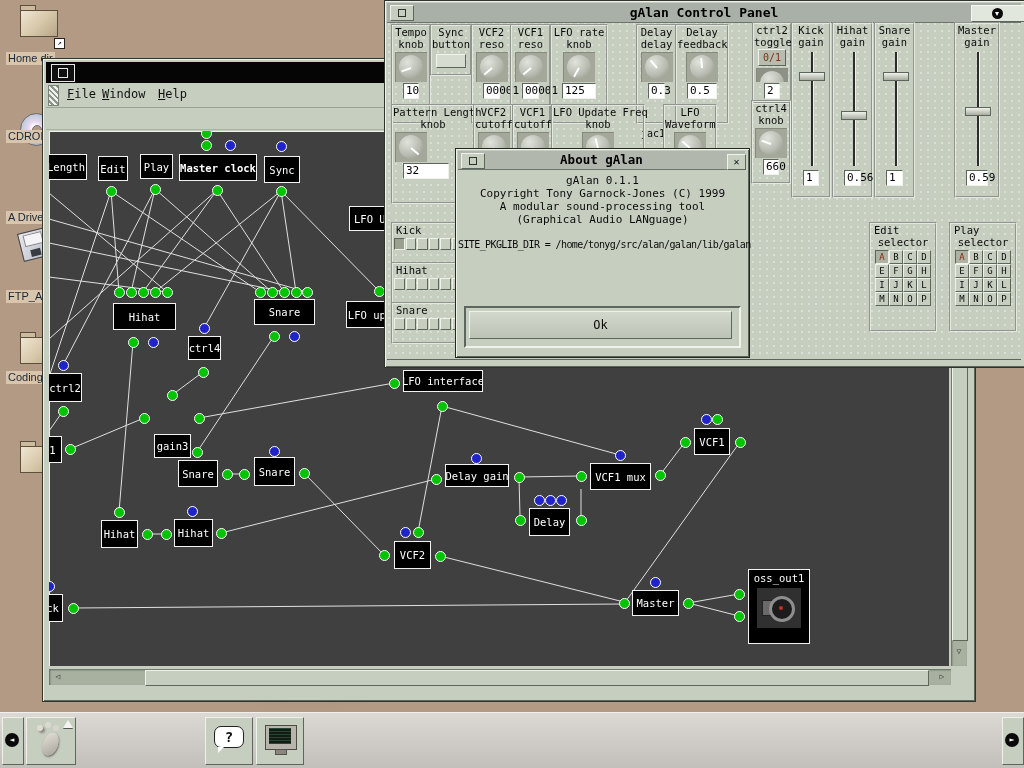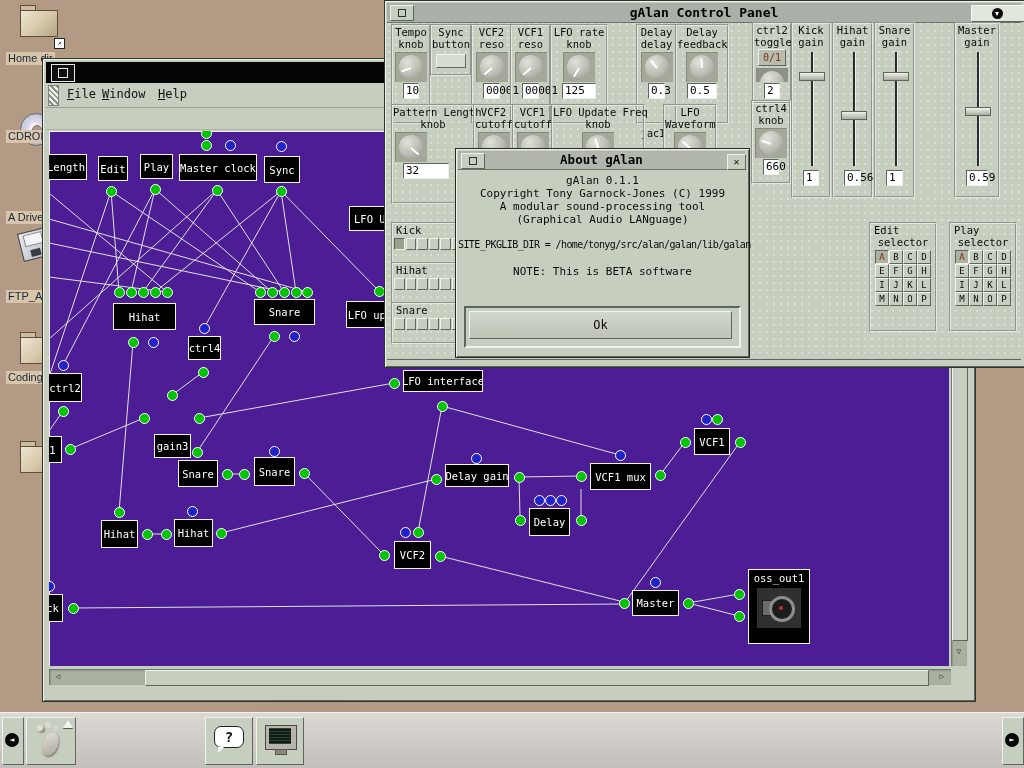--- a/index.html
+++ b/index.html
@@ -46,21 +46,21 @@
       border:1px solid #e8e8e8;}
   .winbtn-dark::after{content:"";position:absolute;left:6px;top:3px;width:8px;height:8px;border:1px solid #e8e8e8;}
   #ed-menubar{left:3px;top:24px;width:926px;height:24px;background:#c6cec0;
       border-bottom:1px solid #9aa294;}
   .grip{position:absolute;left:2px;top:2px;width:9px;height:19px;
       background:repeating-linear-gradient(45deg,#eef2ea 0 2px,#8a948a 2px 4px);border:1px solid #7a847a;}
   .menu-item{position:absolute;top:4px;font-size:12px;color:#111;
       font-family:"DejaVu Sans Mono",monospace;text-align:right;}
   .menu-item::first-letter{text-decoration:underline;}
   #ed-blank{left:3px;top:49px;width:926px;height:21px;background:#c6cec0;border-bottom:1px solid #aab2a4;}
-  #canvas{left:6px;top:72px;width:900px;height:535px;background:#4c1d95;overflow:hidden;
+  #canvas{left:6px;top:72px;width:900px;height:535px;background:#404040;overflow:hidden;
       box-shadow:inset 1px 1px 0 #eef2ea;}
   #edge-svg{position:absolute;left:0;top:0;}
   .gnode{position:absolute;z-index:2;background:#000;border:1px solid #f2f2f2;color:#fff;
       font-size:10.5px;display:flex;align-items:center;justify-content:center;
       white-space:nowrap;overflow:hidden;}
   .gnode.tall{flex-direction:column;justify-content:flex-start;padding-top:2px;}
   .dot{position:absolute;z-index:3;width:9px;height:9px;border-radius:50%;border:1px solid #fff;}
   .dot-g{background:#00c400;}
   .dot-b{background:#2024c8;}
   .spk{width:44px;height:40px;background:#303030;margin-top:4px;position:relative;}
@@ -244,21 +244,21 @@
         <line x1="470" y1="346" x2="532" y2="345" stroke="#e0e0e0" stroke-width="1"></line>
         <line x1="532" y1="389" x2="532" y2="358" stroke="#e0e0e0" stroke-width="1"></line>
         <line x1="611" y1="344" x2="636" y2="311" stroke="#e0e0e0" stroke-width="1"></line>
         <line x1="691" y1="311" x2="577" y2="470" stroke="#e0e0e0" stroke-width="1"></line>
         <line x1="639" y1="472" x2="690" y2="463" stroke="#e0e0e0" stroke-width="1"></line>
         <line x1="639" y1="472" x2="690" y2="485" stroke="#e0e0e0" stroke-width="1"></line>
       </svg>
   <div class="gnode" style="left: -4px; top: 23px; width: 40px; height: 24px;">Length</div>
       <div class="gnode" style="left: 49px; top: 25px; width: 28px; height: 23px;">Edit</div>
       <div class="gnode" style="left: 91px; top: 23px; width: 31px; height: 23px;">Play</div>
-      <div class="gnode" style="left: 130px; top: 23px; width: 76px; height: 25px;">Master clock</div>
+      <div class="gnode" style="left: 130px; top: 23px; width: 76px; height: 25px; font-weight: bold;">Master clock</div>
       <div class="gnode" style="left: 215px; top: 25px; width: 34px; height: 25px;">Sync</div>
       <div class="gnode" style="left: 300px; top: 75px; width: 46px; height: 23px;">LFO Up</div>
       <div class="gnode" style="left: 297px; top: 170px; width: 46px; height: 25px;">LFO upd</div>
       <div class="gnode" style="left: 64px; top: 172px; width: 61px; height: 25px;">Hihat</div>
       <div class="gnode" style="left: 205px; top: 168px; width: 59px; height: 24px;">Snare</div>
       <div class="gnode" style="left: -1px; top: 242px; width: 32px; height: 27px;">ctrl2</div>
       <div class="gnode" style="left: 139px; top: 205px; width: 31px; height: 22px;">ctrl4</div>
       <div class="gnode" style="left: 105px; top: 275px; width: 35px; height: 22px; margin-top: 28px;">gain3</div>
       <div class="gnode" style="left: -6px; top: 305px; width: 17px; height: 25px;">1</div>
       <div class="gnode" style="left: 129px; top: 329px; width: 38px; height: 25px;">Snare</div>
@@ -599,21 +599,20 @@
     <div class="winbtn-lite raised"></div>
     <span>About gAlan</span>
     <div id="ab-close" class="abs raised">✕</div>
   </div>
   <div class="abs" id="ab-lines" style="left:2px;top:25px;width:289px;">
       <div class="about-line">gAlan 0.1.1</div>
       <div class="about-line">Copyright Tony Garnock-Jones (C) 1999</div>
       <div class="about-line">A modular sound-processing tool</div>
       <div class="about-line">(Graphical Audio LANguage)</div>
       <div class="about-line wide">SITE_PKGLIB_DIR = /home/tonyg/src/alan/galan/lib/galan</div>
-      <div class="about-line note">NOTE: This is BETA software</div>
     </div>
   <div id="ab-okframe" class="abs">
     <div id="ab-ok" class="abs raised">Ok</div>
   </div>
 </div>
 
 <div id="taskbar" class="abs">
   <div class="tb-btn raised hidebtn" style="left:2px;">
       <div class="circ">◄</div>
     </div>

